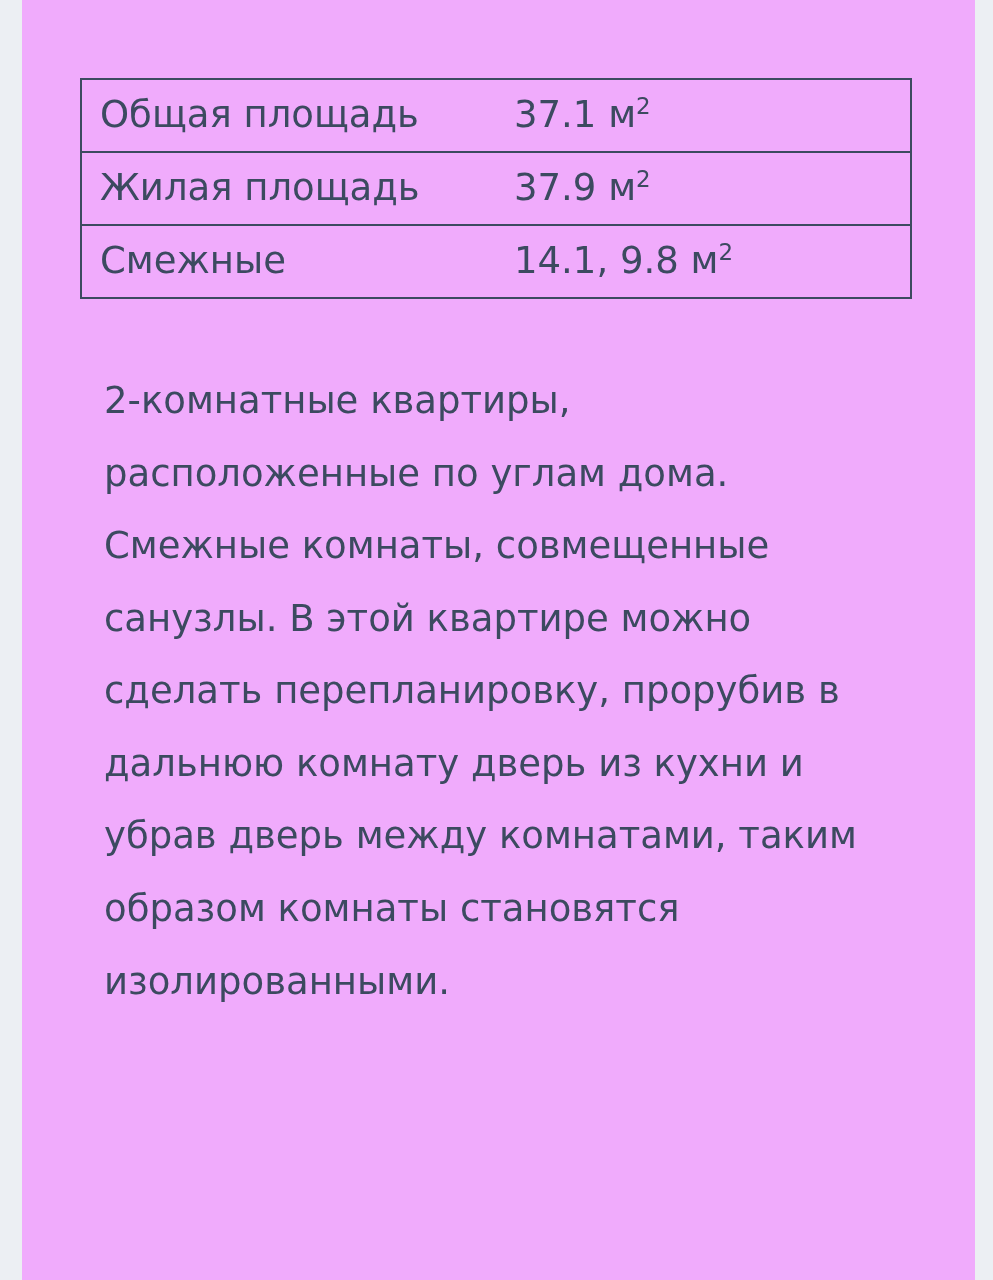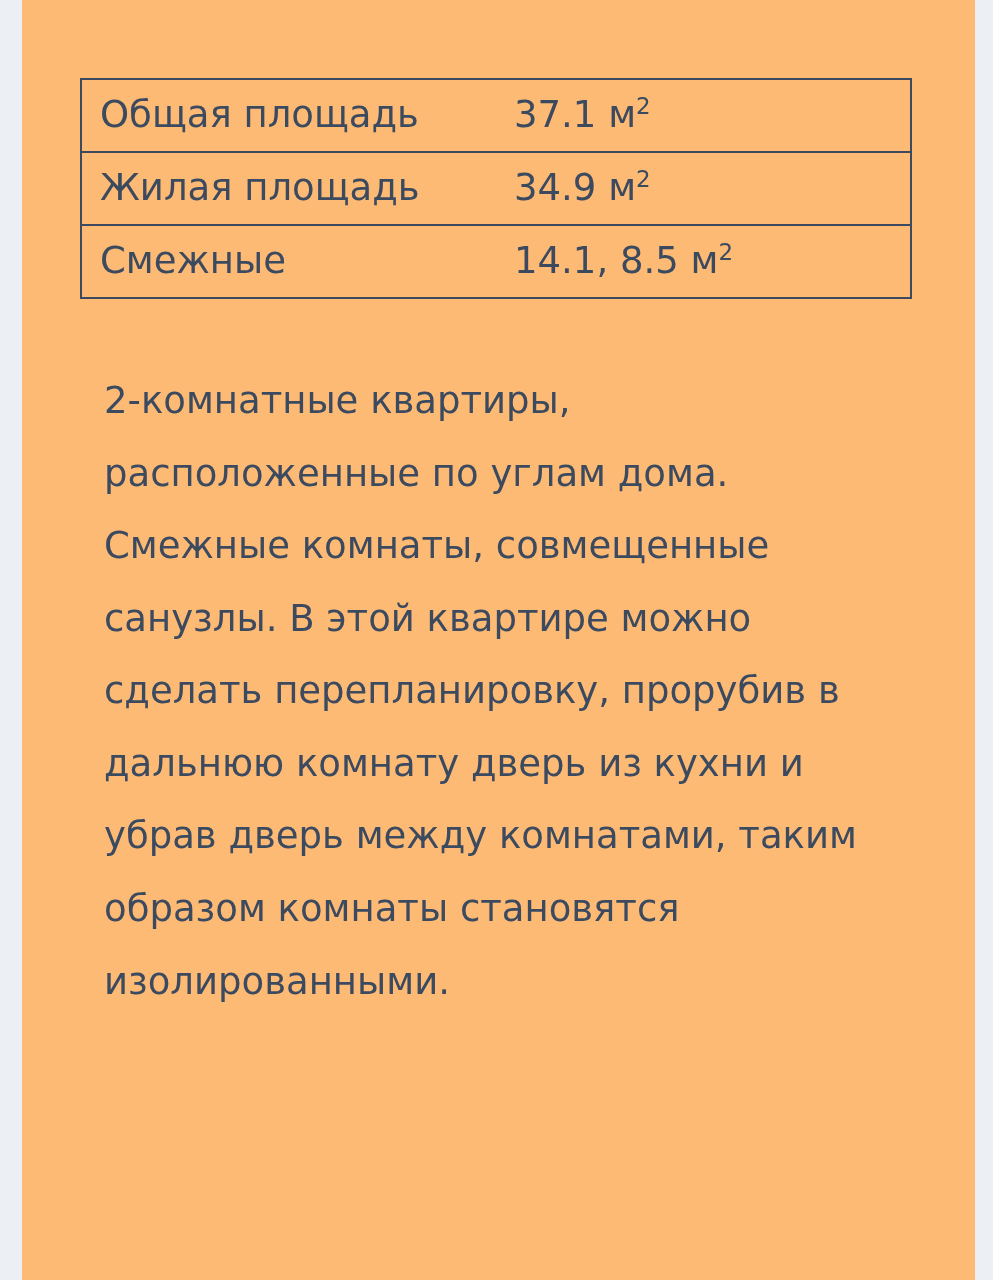--- a/index.html
+++ b/index.html
@@ -12,21 +12,21 @@
     height: 1280px;
     font-family: "DejaVu Sans", "Liberation Sans", sans-serif;
     color: #3c4858;
     position: relative;
     overflow: hidden;
   }
   .page {
     position: relative;
     width: 993px;
     height: 1280px;
-    background: #fdba74;
+    background: #f0abfc;
     box-sizing: border-box;
   }
   .edge-left {
     position: absolute;
     left: 0;
     top: 0;
     width: 22px;
     height: 1280px;
     background: #eceff3;
   }
@@ -101,25 +101,25 @@
   <div class="content">
 
     <table class="spec-table">
       <tbody>
         <tr>
           <td class="spec-label">Общая площадь</td>
           <td class="spec-value"><span>37.1</span> <span class="unit"><span>м</span><sup>2</sup></span></td>
         </tr>
         <tr>
           <td class="spec-label">Жилая площадь</td>
-          <td class="spec-value"><span>34.9</span> <span class="unit"><span>м</span><sup>2</sup></span></td>
+          <td class="spec-value"><span>37.9</span> <span class="unit"><span>м</span><sup>2</sup></span></td>
         </tr>
         <tr>
           <td class="spec-label">Смежные</td>
-          <td class="spec-value"><span>14.1, 8.5</span> <span class="unit"><span>м</span><sup>2</sup></span></td>
+          <td class="spec-value"><span>14.1, 9.8</span> <span class="unit"><span>м</span><sup>2</sup></span></td>
         </tr>
       </tbody>
     </table>
 
     <div class="description">2-комнатные квартиры, расположенные по углам дома. Смежные комнаты, совмещенные санузлы. В этой квартире можно сделать перепланировку, прорубив в дальнюю комнату дверь из кухни и убрав дверь между комнатами, таким образом комнаты становятся изолированными.</div>
 
   </div>
 </div>
 
 </body></html>

